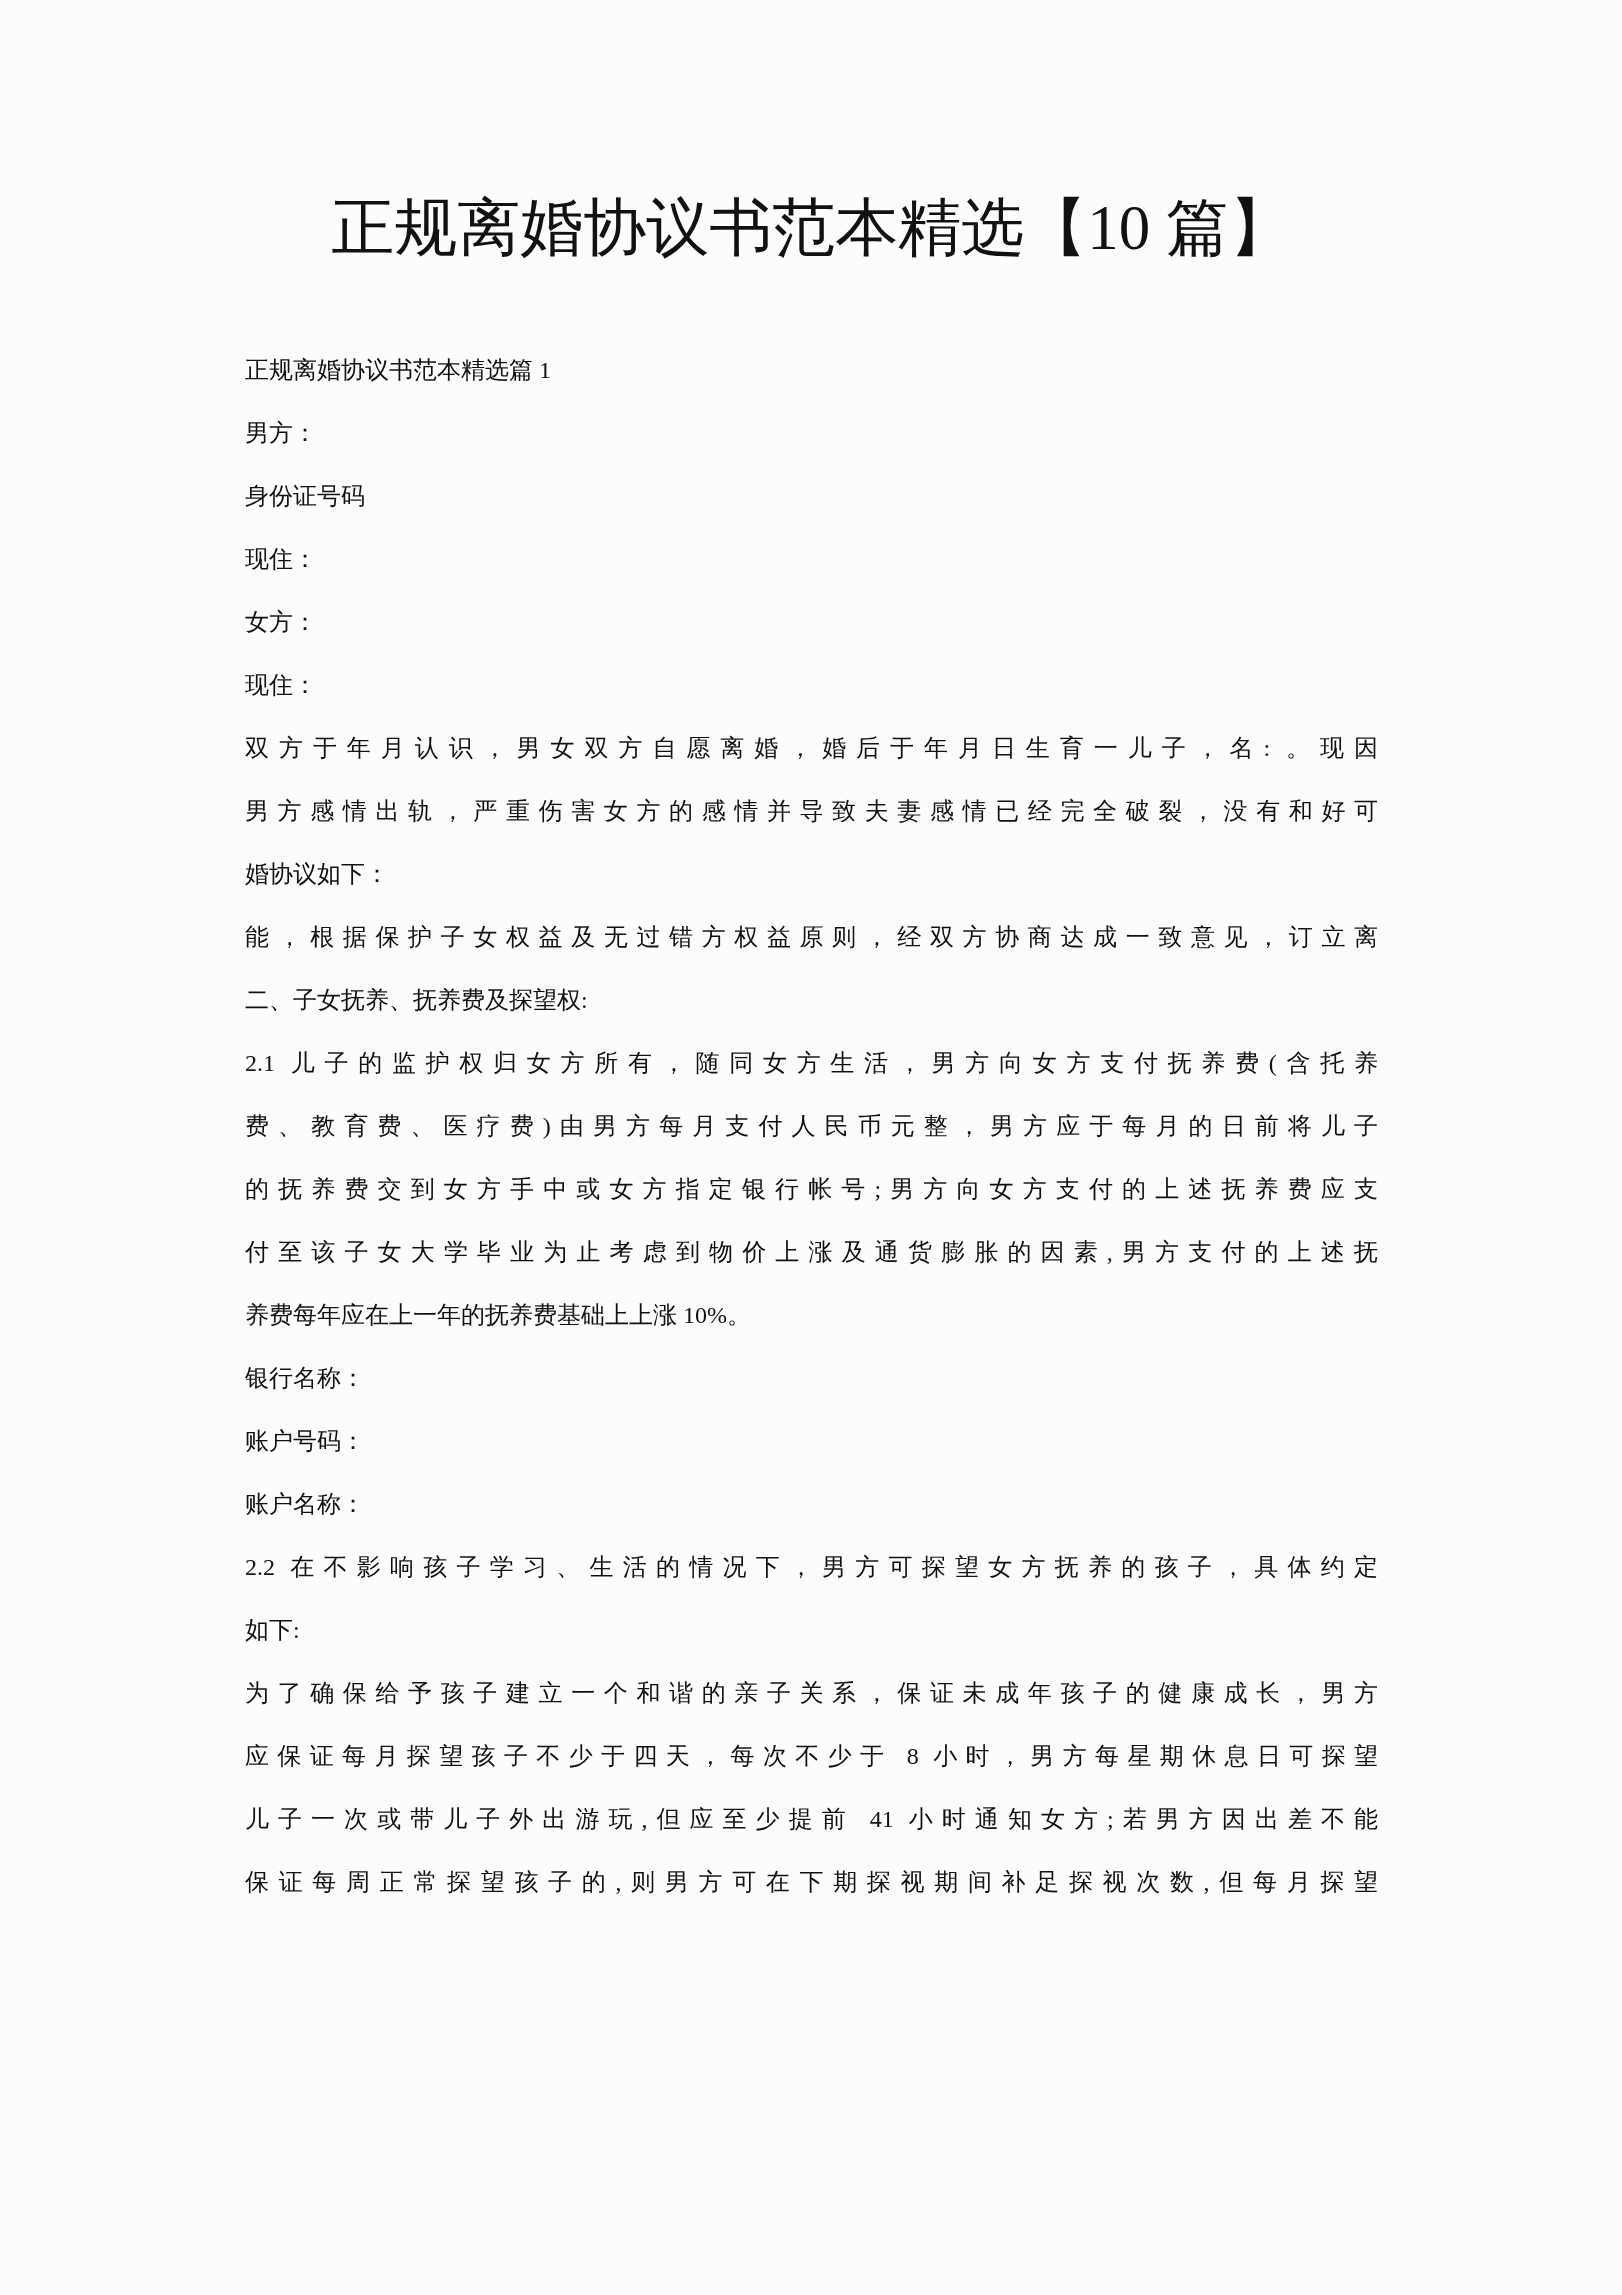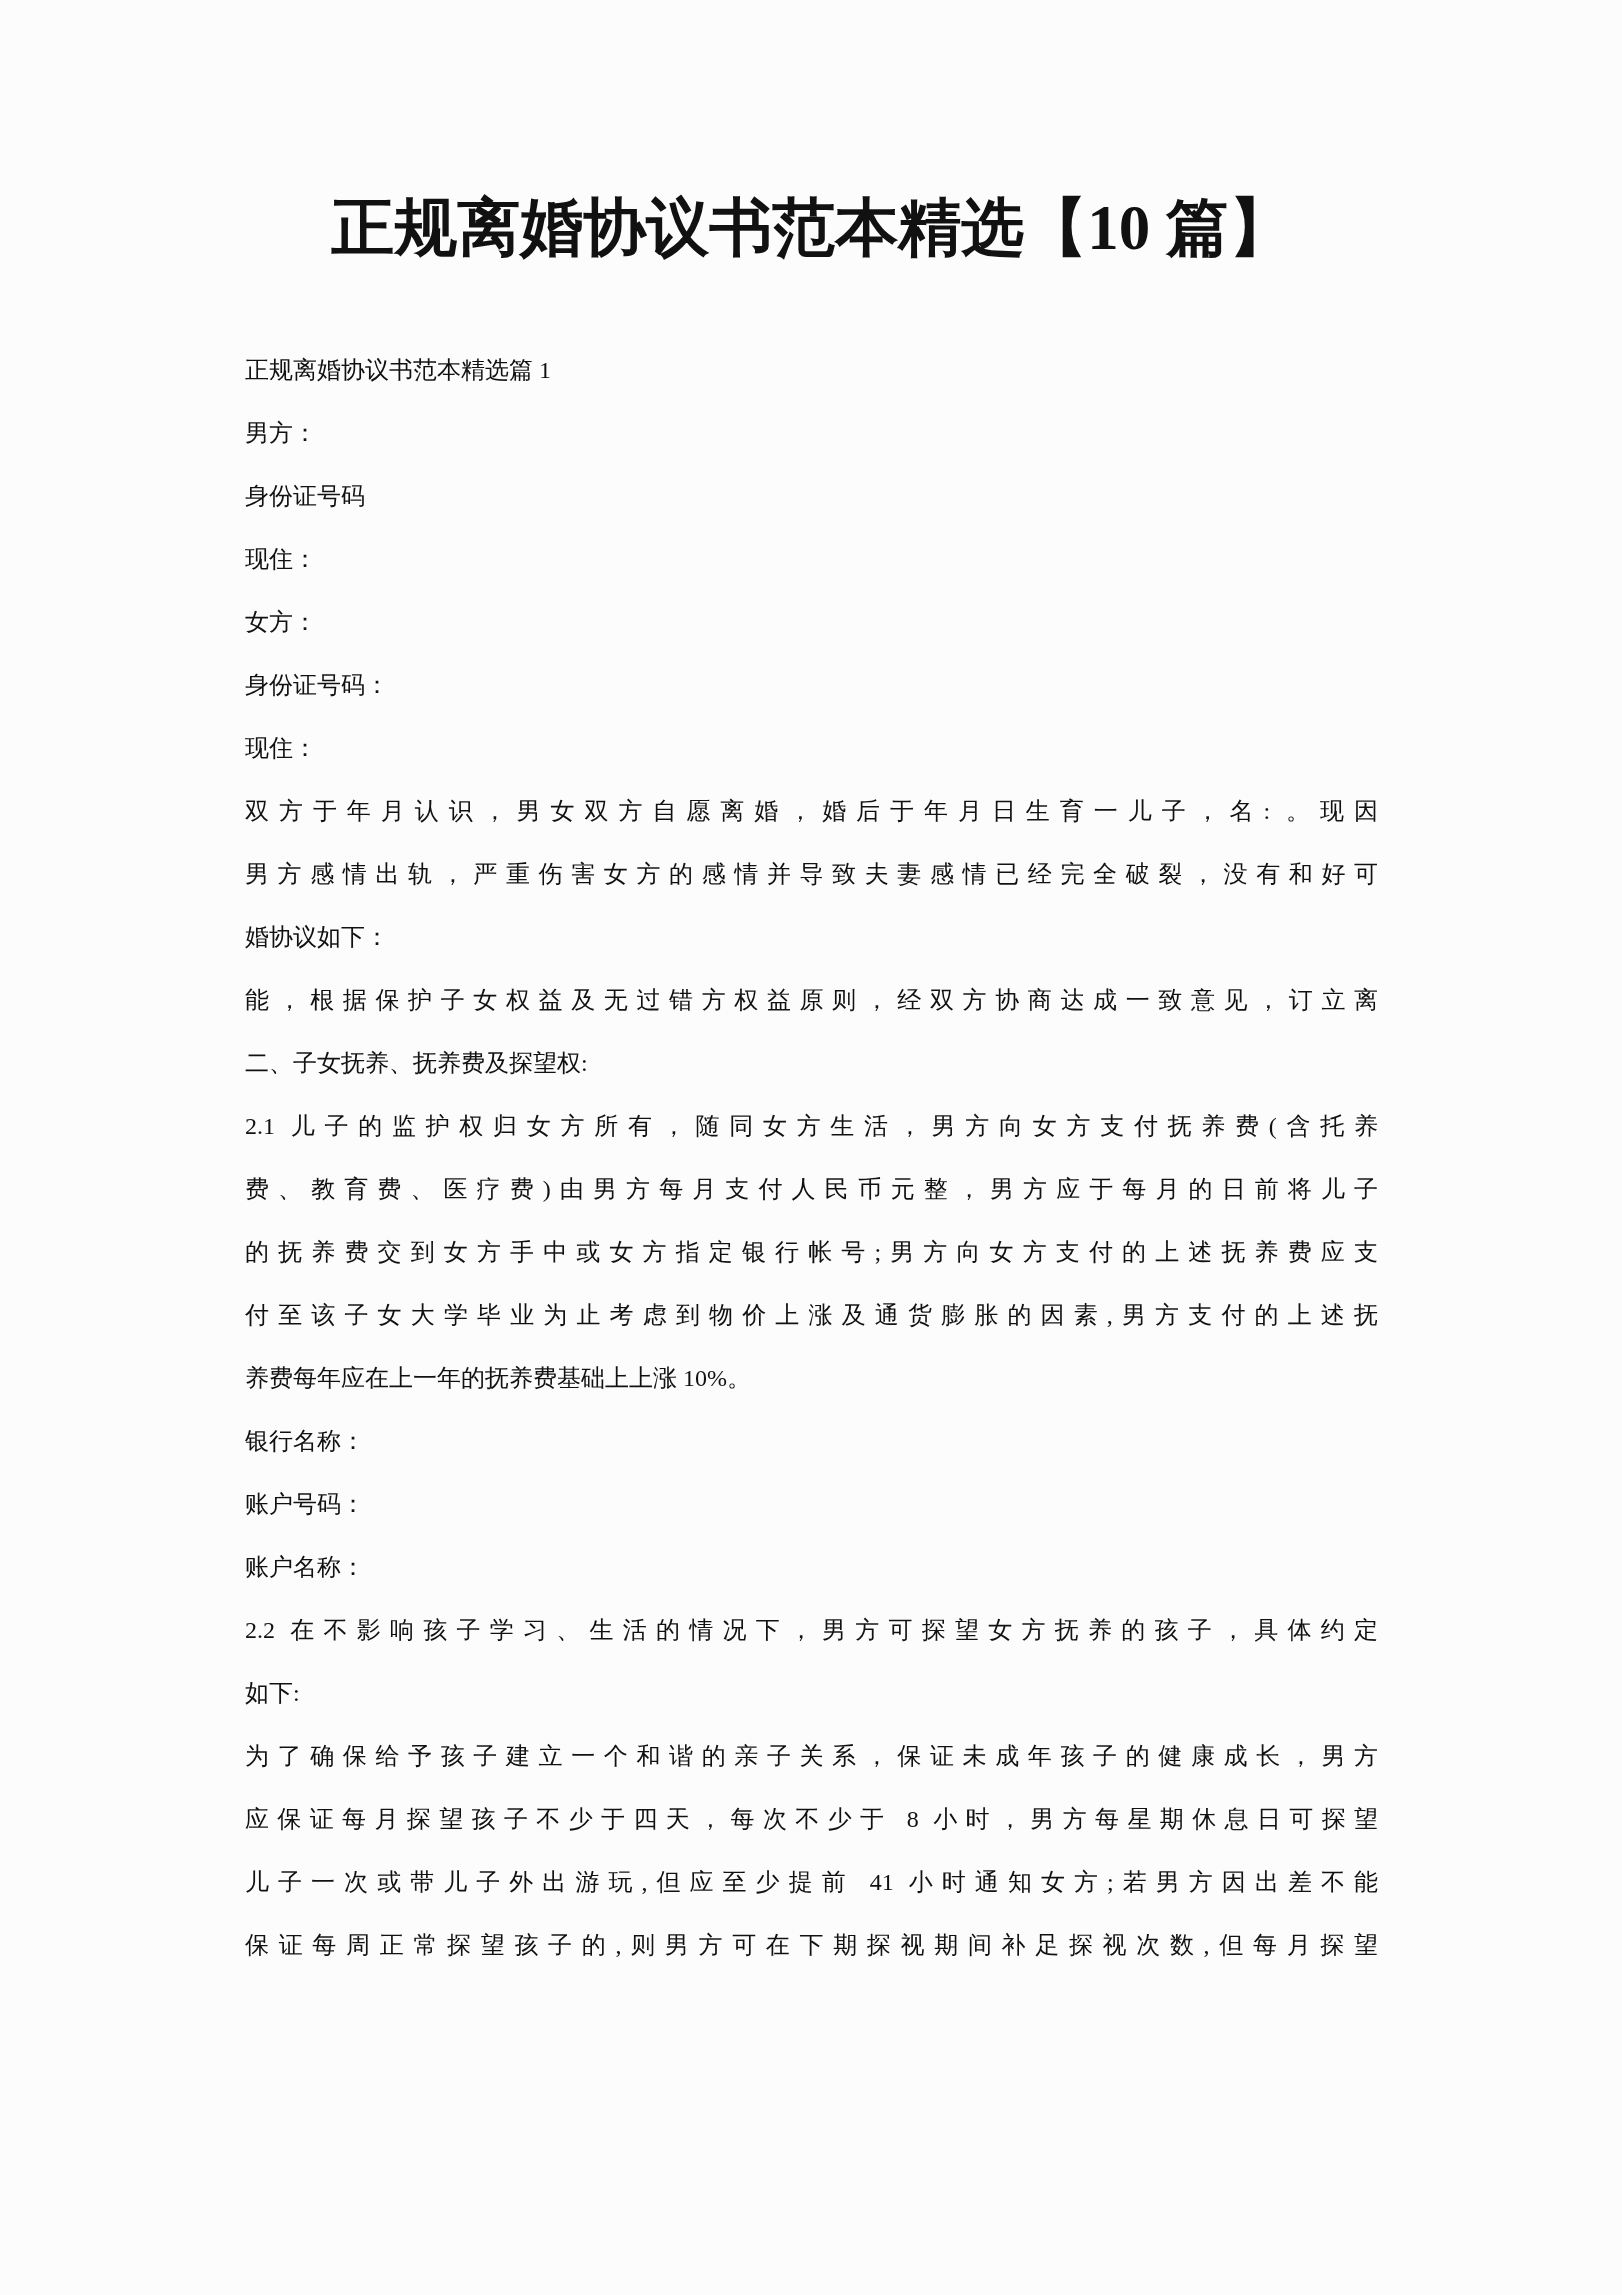--- a/index.html
+++ b/index.html
@@ -16,21 +16,21 @@
     margin: 0 auto;
     background: #fcfcfc;
     overflow: hidden;
     font-family: "Liberation Serif", "DejaVu Serif", serif;
     color: #111111;
   }
   .doc-title {
     margin: 190px 0 0 0;
     padding: 0;
     text-align: center;
-    font-weight: bold;
+    font-weight: normal;
     font-size: 63px;
     line-height: 77px;
     letter-spacing: 0;
     white-space: nowrap;
   }
   .doc-body {
     margin: 72px 245px 0 245px;
     width: 1133px;
   }
   .text-line {
@@ -50,21 +50,20 @@
 
 <div class="page" style="background: rgb(252, 252, 252); color: rgb(17, 17, 17);">
   <h1 class="doc-title">正规离婚协议书范本精选【10 篇】</h1>
 
   <div class="doc-body">
       <div class="text-line">正规离婚协议书范本精选篇 1</div>
       <div class="text-line">男方：</div>
       <div class="text-line">身份证号码</div>
       <div class="text-line">现住：</div>
       <div class="text-line">女方：</div>
-      <div class="text-line">身份证号码：</div>
       <div class="text-line">现住：</div>
       <div class="text-line justify">双方于年月认识，男女双方自愿离婚，婚后于年月日生育一儿子，名: 。现因</div>
       <div class="text-line justify">男方感情出轨，严重伤害女方的感情并导致夫妻感情已经完全破裂，没有和好可</div>
       <div class="text-line">婚协议如下：</div>
       <div class="text-line justify">能，根据保护子女权益及无过错方权益原则，经双方协商达成一致意见，订立离</div>
       <div class="text-line">二、子女抚养、抚养费及探望权:</div>
       <div class="text-line justify">2.1 儿子的监护权归女方所有，随同女方生活，男方向女方支付抚养费(含托养</div>
       <div class="text-line justify">费、教育费、医疗费)由男方每月支付人民币元整，男方应于每月的日前将儿子</div>
       <div class="text-line justify">的抚养费交到女方手中或女方指定银行帐号;男方向女方支付的上述抚养费应支</div>
       <div class="text-line justify">付至该子女大学毕业为止考虑到物价上涨及通货膨胀的因素,男方支付的上述抚</div>

